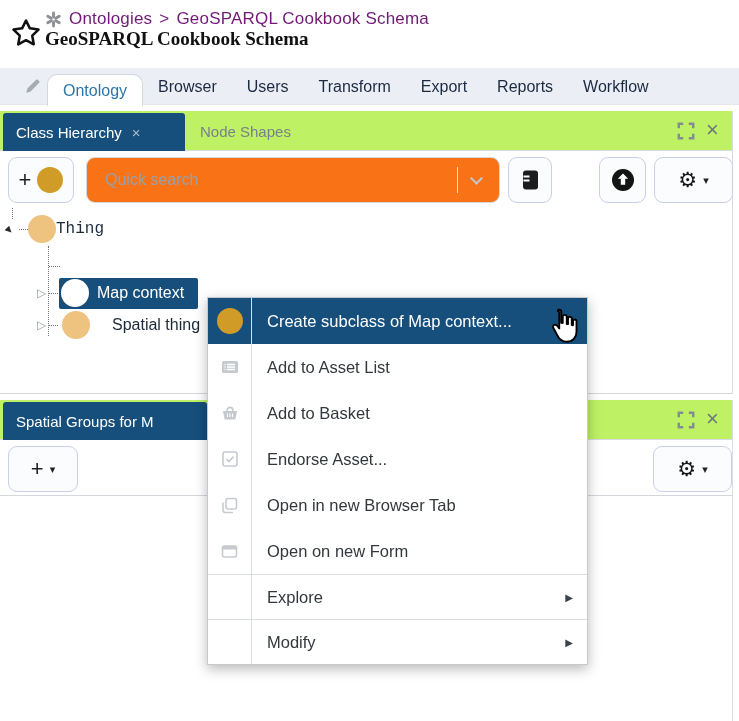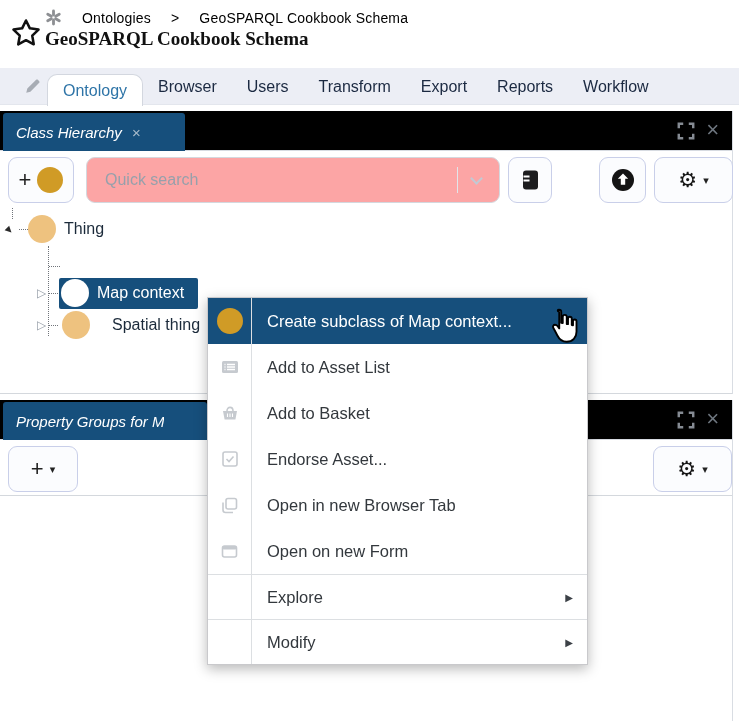--- a/index.html
+++ b/index.html
@@ -6,51 +6,51 @@
   html,body { background:#fff; }
   .screen {
     position:relative; width:739px; height:721px; overflow:hidden;
     font-family:"Liberation Sans", sans-serif; background:#fff;
   }
   
   .header { position:absolute; left:0; top:0; width:739px; height:68px; background:#fff; }
   .fav-star { position:absolute; left:10px; top:17px; width:32px; height:32px; cursor:pointer; }
   .crumb-row { position:absolute; left:45px; top:9px; display:flex; align-items:center; gap:7px; }
   .crumb-ast { width:17px; height:17px; }
-  .crumb-text { font-size:14px; color:#000000; letter-spacing:.2px;margin-left:13px; }
+  .crumb-text { font-size:17px; color:#701a75; letter-spacing:.2px; }
   .page-title { position:absolute; left:45px; top:28px; font-family:"Liberation Serif", serif;
     font-weight:bold; font-size:19px; color:#111; }
   
   .navbar { position:absolute; left:0; top:68px; width:739px; height:37px; background:#eceef5;
     border-bottom:1px solid #e3e6ed; }
   .pencil { position:absolute; left:24px; top:9px; width:18px; height:18px; }
   .navtabs { position:absolute; left:47px; top:0; height:37px; display:flex; align-items:center; }
   .navtab { font-size:16px; color:#1b2941; padding:15px 15px; height:37px; display:flex;
     align-items:center; cursor:pointer; white-space:nowrap; }
   .navtab.active { background:#fff; color:#2e74a7; border:1px solid #d3d7df; border-bottom:none;
     border-radius:10px 10px 0 0; height:32px; margin-top:5px; position:relative; top:1px; }
   
   .panel { position:absolute; left:0; width:733px; background:#fff; border-right:1px solid #d9dde3; }
-  .ptabs { position:relative; height:40px; border-bottom:1px solid #d7dbe1; background:#000000;font-style:italic; }
+  .ptabs { position:relative; height:40px; border-bottom:1px solid #d7dbe1; background:#bef264; }
   .ptab-active { position:absolute; left:3px; top:2px; bottom:-1px; background:#164f7c;
     border-radius:3px 3px 0 0; color:#fff; display:flex; align-items:center; padding:0 13px;
     font-size:15px; white-space:nowrap; overflow:hidden; cursor:pointer; }
   .ptab-close { margin-left:10px; color:#a9bccb; font-size:15px; cursor:pointer; }
   .ptab-plain { position:absolute; left:200px; top:0; height:40px; display:flex; align-items:center;
     color:#78818c; font-size:15px; cursor:pointer; }
   .picon { position:absolute; top:10px; width:20px; height:20px; cursor:pointer; }
   .pclose { position:absolute; top:6px; font-size:22px; color:#6e767f; cursor:pointer; line-height:26px; }
   .toolbar { position:relative; height:57px; background:#fff; }
   .tbtn { position:absolute; top:6px; height:46px; background:#fbfcfe; border:1px solid #c9cfe9;
     border-radius:9px; display:flex; align-items:center; justify-content:center; cursor:pointer; gap:6px; }
   .caret { font-family:"DejaVu Sans", sans-serif; font-size:11px; color:#222; }
   .orange-dot { width:26px; height:26px; border-radius:50%; background:#d09b26; }
   .plus-glyph { font-size:22px; color:#222; font-weight:400; }
   .search { position:absolute; left:86px; top:6px; width:414px; height:46px; border:1px solid #d4d8de;
-    border-radius:9px; background:#fca5a5; display:flex; align-items:center; }
+    border-radius:9px; background:#f97316; display:flex; align-items:center; }
   .search input { border:none; outline:none; flex:1; font-size:16px; color:#333; padding:0 18px;
     font-family:"Liberation Sans", sans-serif; background:transparent; }
   .search input::placeholder { color:#97a0ab; }
   .search-div { width:1px; height:26px; background:#e2e5ea; }
   .chev { width:9px; height:9px; border-right:2px solid #c2c9d4; border-bottom:2px solid #c2c9d4;
     transform:rotate(45deg); margin:0 18px 4px 14px; }
   
   .tree { position:relative; height:186px; border-bottom:1px solid #d4d8dd; background:#fff; overflow:hidden; }
   .trow { position:absolute; left:0; height:32px; display:flex; align-items:center; font-size:16px;
     color:#1b2a3a; cursor:pointer; }
@@ -121,20 +121,21 @@
       <div class="navtab">Workflow</div>
     </div>
   </div>
 
   <div class="panel" style="top:111px; height:283px;">
     <div class="ptabs">
       <div class="ptab-active" style="width:182px;">
         <span>Class Hierarchy</span>
         <span class="ptab-close">×</span>
       </div>
+      <div class="ptab-plain">Node Shapes</div>
       <svg class="picon" style="left:676px;" viewBox="0 0 18 18">
         <path d="M2.5 6.5v-4h4 M11.5 2.5h4v4 M15.5 11.5v4h-4 M6.5 15.5h-4v-4" fill="none" stroke="#858b93" stroke-width="2.2"></path>
       </svg>
       <div class="pclose" style="left:706px;">×</div>
     </div>
 
     <div class="toolbar">
       <div class="tbtn" style="left:8px; width:66px;">
         <span class="plus-glyph">+</span>
         <span class="orange-dot"></span>
@@ -166,21 +167,21 @@
       <div class="dotline" style="left:12px; top:0; height:11px;"></div>
       <div class="dothline" style="left:19px; top:21px; width:9px;"></div>
       <div class="dotline" style="left:48px; top:38px; height:90px;"></div>
       <div class="dothline" style="left:49px; top:58px; width:11px;"></div>
       <div class="dothline" style="left:49px; top:85px; width:9px;"></div>
       <div class="dothline" style="left:49px; top:117px; width:9px;"></div>
 
       <div class="trow" style="top:5px;">
         <span class="exp-open">▾</span>
         <span class="tcircle" style="margin-left:28px;"></span>
-        <span style="margin-left:8px;">Thing</span>
+        <span style="font-family:Liberation Mono, monospace;">Thing</span>
       </div>
 
 
       <div class="trow" style="top:69px;">
         <span class="exp-closed">▷</span>
         <div class="hl-node" style="margin-left:59px;">
           <span class="tcircle"></span>
           <span>Map context</span>
         </div>
       </div>
@@ -189,21 +190,21 @@
         <span class="exp-closed">▷</span>
         <span class="tcircle" style="margin-left:62px;"></span>
         <span style="margin-left:22px;">Spatial thing</span>
       </div>
     </div>
   </div>
 
   <div class="panel" style="top:400px; height:321px;">
     <div class="ptabs">
       <div class="ptab-active" style="width:204px;">
-        <span style="overflow:hidden; white-space:nowrap;">Property Groups for M</span>
+        <span style="overflow:hidden; white-space:nowrap;">Spatial Groups for M</span>
       </div>
       <svg class="picon" style="left:676px;" viewBox="0 0 18 18">
         <path d="M2.5 6.5v-4h4 M11.5 2.5h4v4 M15.5 11.5v4h-4 M6.5 15.5h-4v-4" fill="none" stroke="#858b93" stroke-width="2.2"></path>
       </svg>
       <div class="pclose" style="left:706px;">×</div>
     </div>
     <div class="toolbar" style="height:56px; border-bottom:1px solid #d4d8dd;">
       <div class="tbtn" style="left:8px; width:70px;">
         <span class="plus-glyph">+</span>
         <span class="caret">▾</span>

